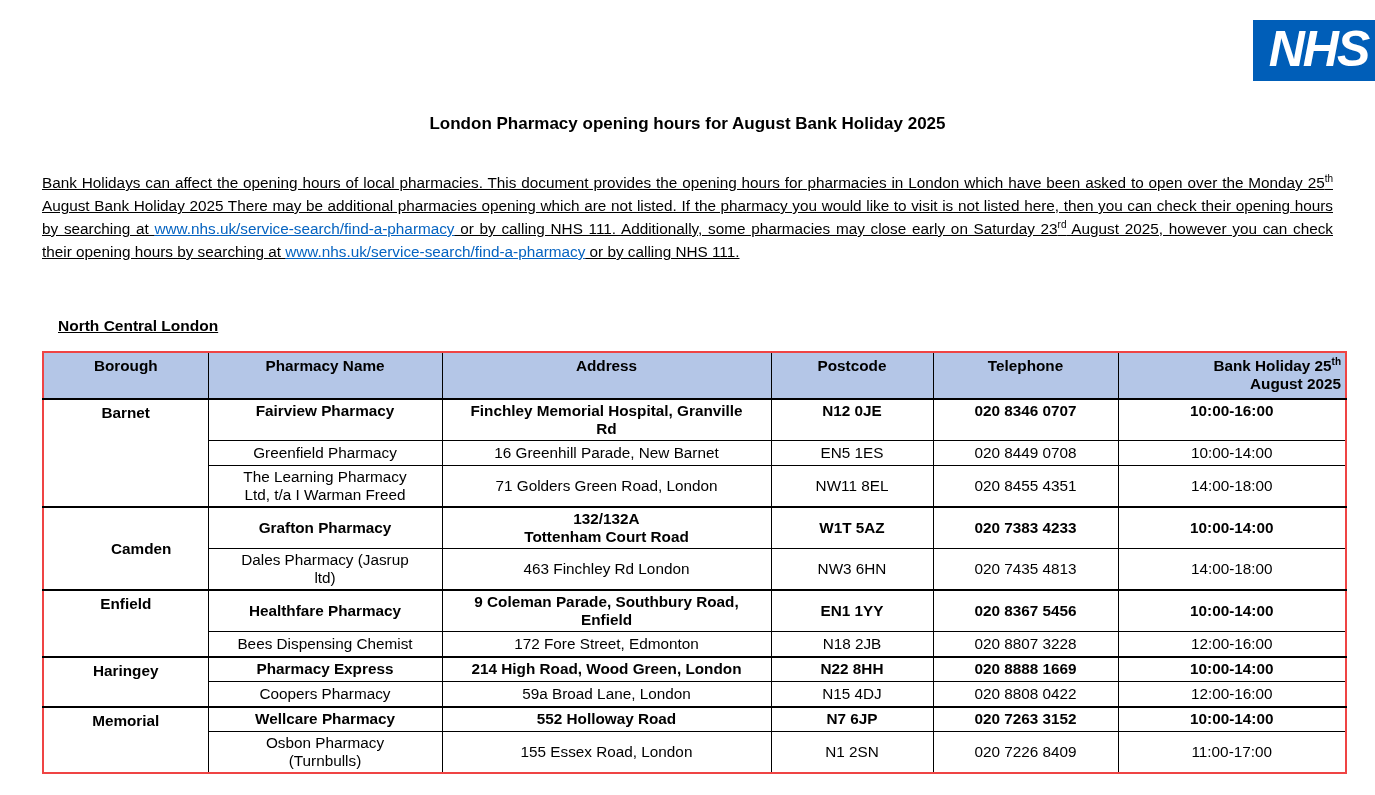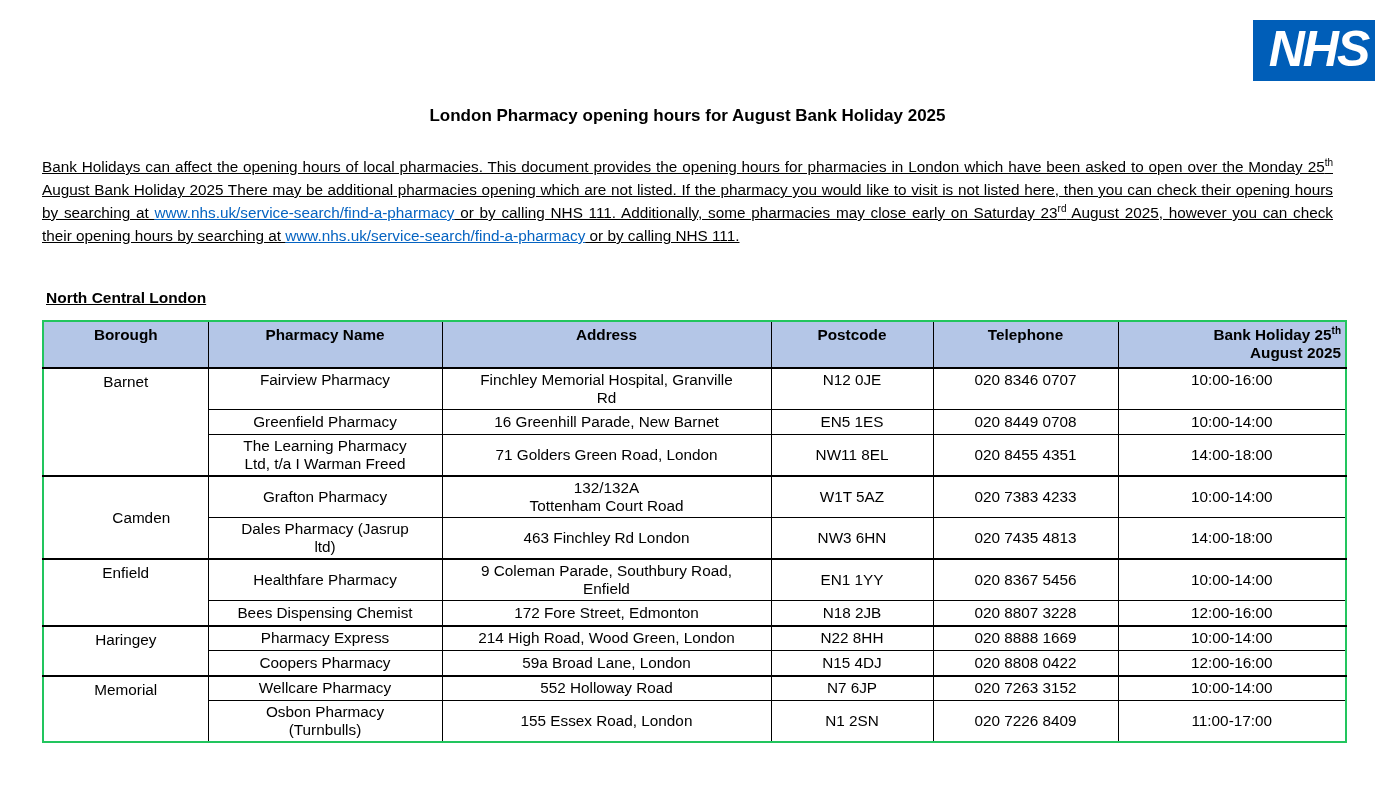--- a/index.html
+++ b/index.html
@@ -21,46 +21,46 @@
   }
   .nhs-logo span {
     color: #ffffff; font-weight: bold; font-style: italic;
     font-size: 50px; line-height: 1; letter-spacing: -2px;
     padding-bottom: 3px;
   }
 
   .content { padding: 0 42px; }
 
   .doc-title {
-    margin: 4px; padding-top: 102px;
+    margin: 12px; padding-top: 102px;
     text-align: center;
     font-size: 17px; font-weight: bold;
   }
 
   .intro {
     margin: 0; padding-top: 25px;
     font-size: 15.3px; line-height: 23px;
     text-align: justify;
     text-decoration: underline;
   }
   .intro sup { font-size: 10px; line-height: 0; }
   .doc-link { color: #0563C1; text-decoration: underline; cursor: pointer; }
 
   .section-heading {
-    margin: 4px; padding-top: 38px;
+    margin: 16px; padding-top: 38px;
     font-size: 15.5px; font-weight: bold;
     text-decoration: underline;
   }
 
   table.pharmacy-table {
     margin-top: 13px;
     border-collapse: collapse;
     table-layout: fixed;
     width: 1303px;
-    border: 2px solid #22c55e;
+    border: 2px solid #ef4444;
     font-size: 15.3px;
   }
   .pharmacy-table th, .pharmacy-table td {
     border: 1px solid #000;
     text-align: center;
     padding: 2px 4px;
     white-space: pre-line;
     overflow: hidden;
   }
   .pharmacy-table thead th {
@@ -68,21 +68,21 @@
     vertical-align: top;
     font-weight: bold;
     height: 47px;
     padding-top: 4px;
     border-bottom: 2px solid #000;
   }
   .pharmacy-table thead th.th-hours { text-align: right; padding-left: 6px; }
   .pharmacy-table thead th sup { font-size: 10px; line-height: 0; }
   .pharmacy-table td { vertical-align: middle; height: 25px; }
   .pharmacy-table tr.row-top td { vertical-align: top; }
-  .pharmacy-table tr.group-start td { border-top: 2px solid #000; }
+  .pharmacy-table tr.group-start td { border-top: 2px solid #000; font-weight: bold; }
   .pharmacy-table td.borough { vertical-align: top; padding-top: 4px; }
   .pharmacy-table td.borough.middle { vertical-align: middle; padding-top: 2px; padding-left: 35px; }
 </style>
 </head>
 <body>
 
 <div class="page">
 
   <div class="nhs-logo">
     <span>NHS</span>

